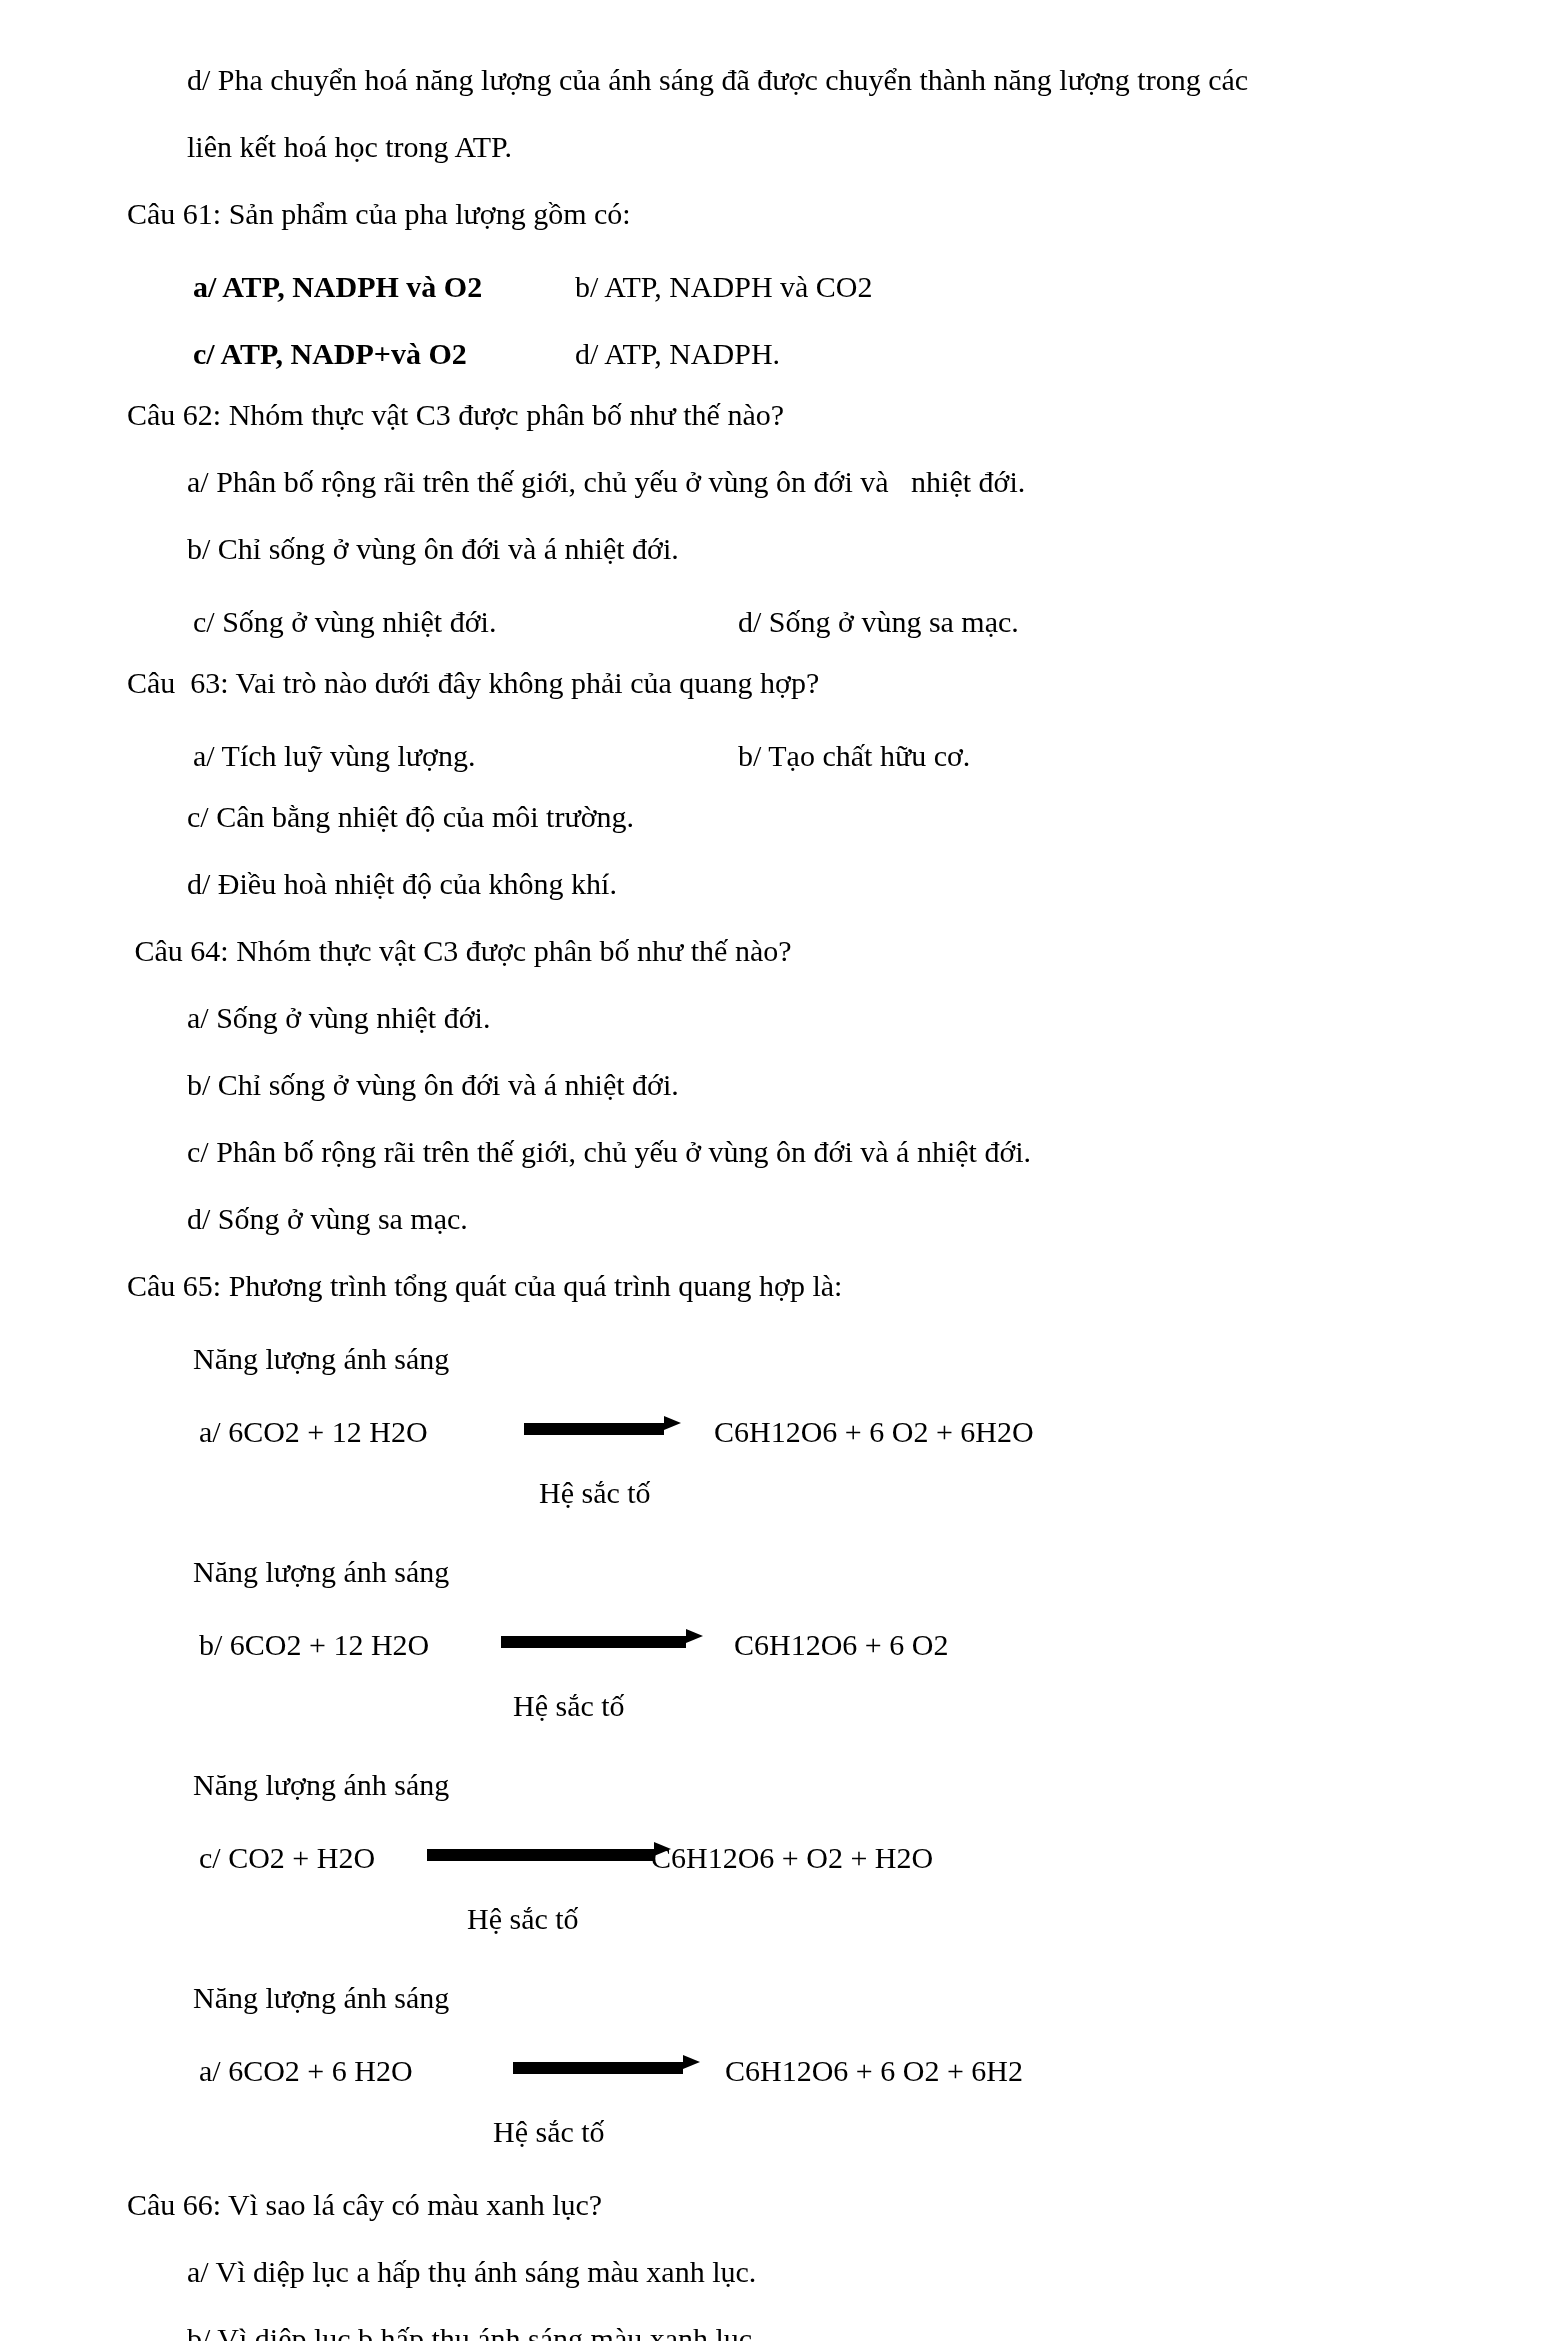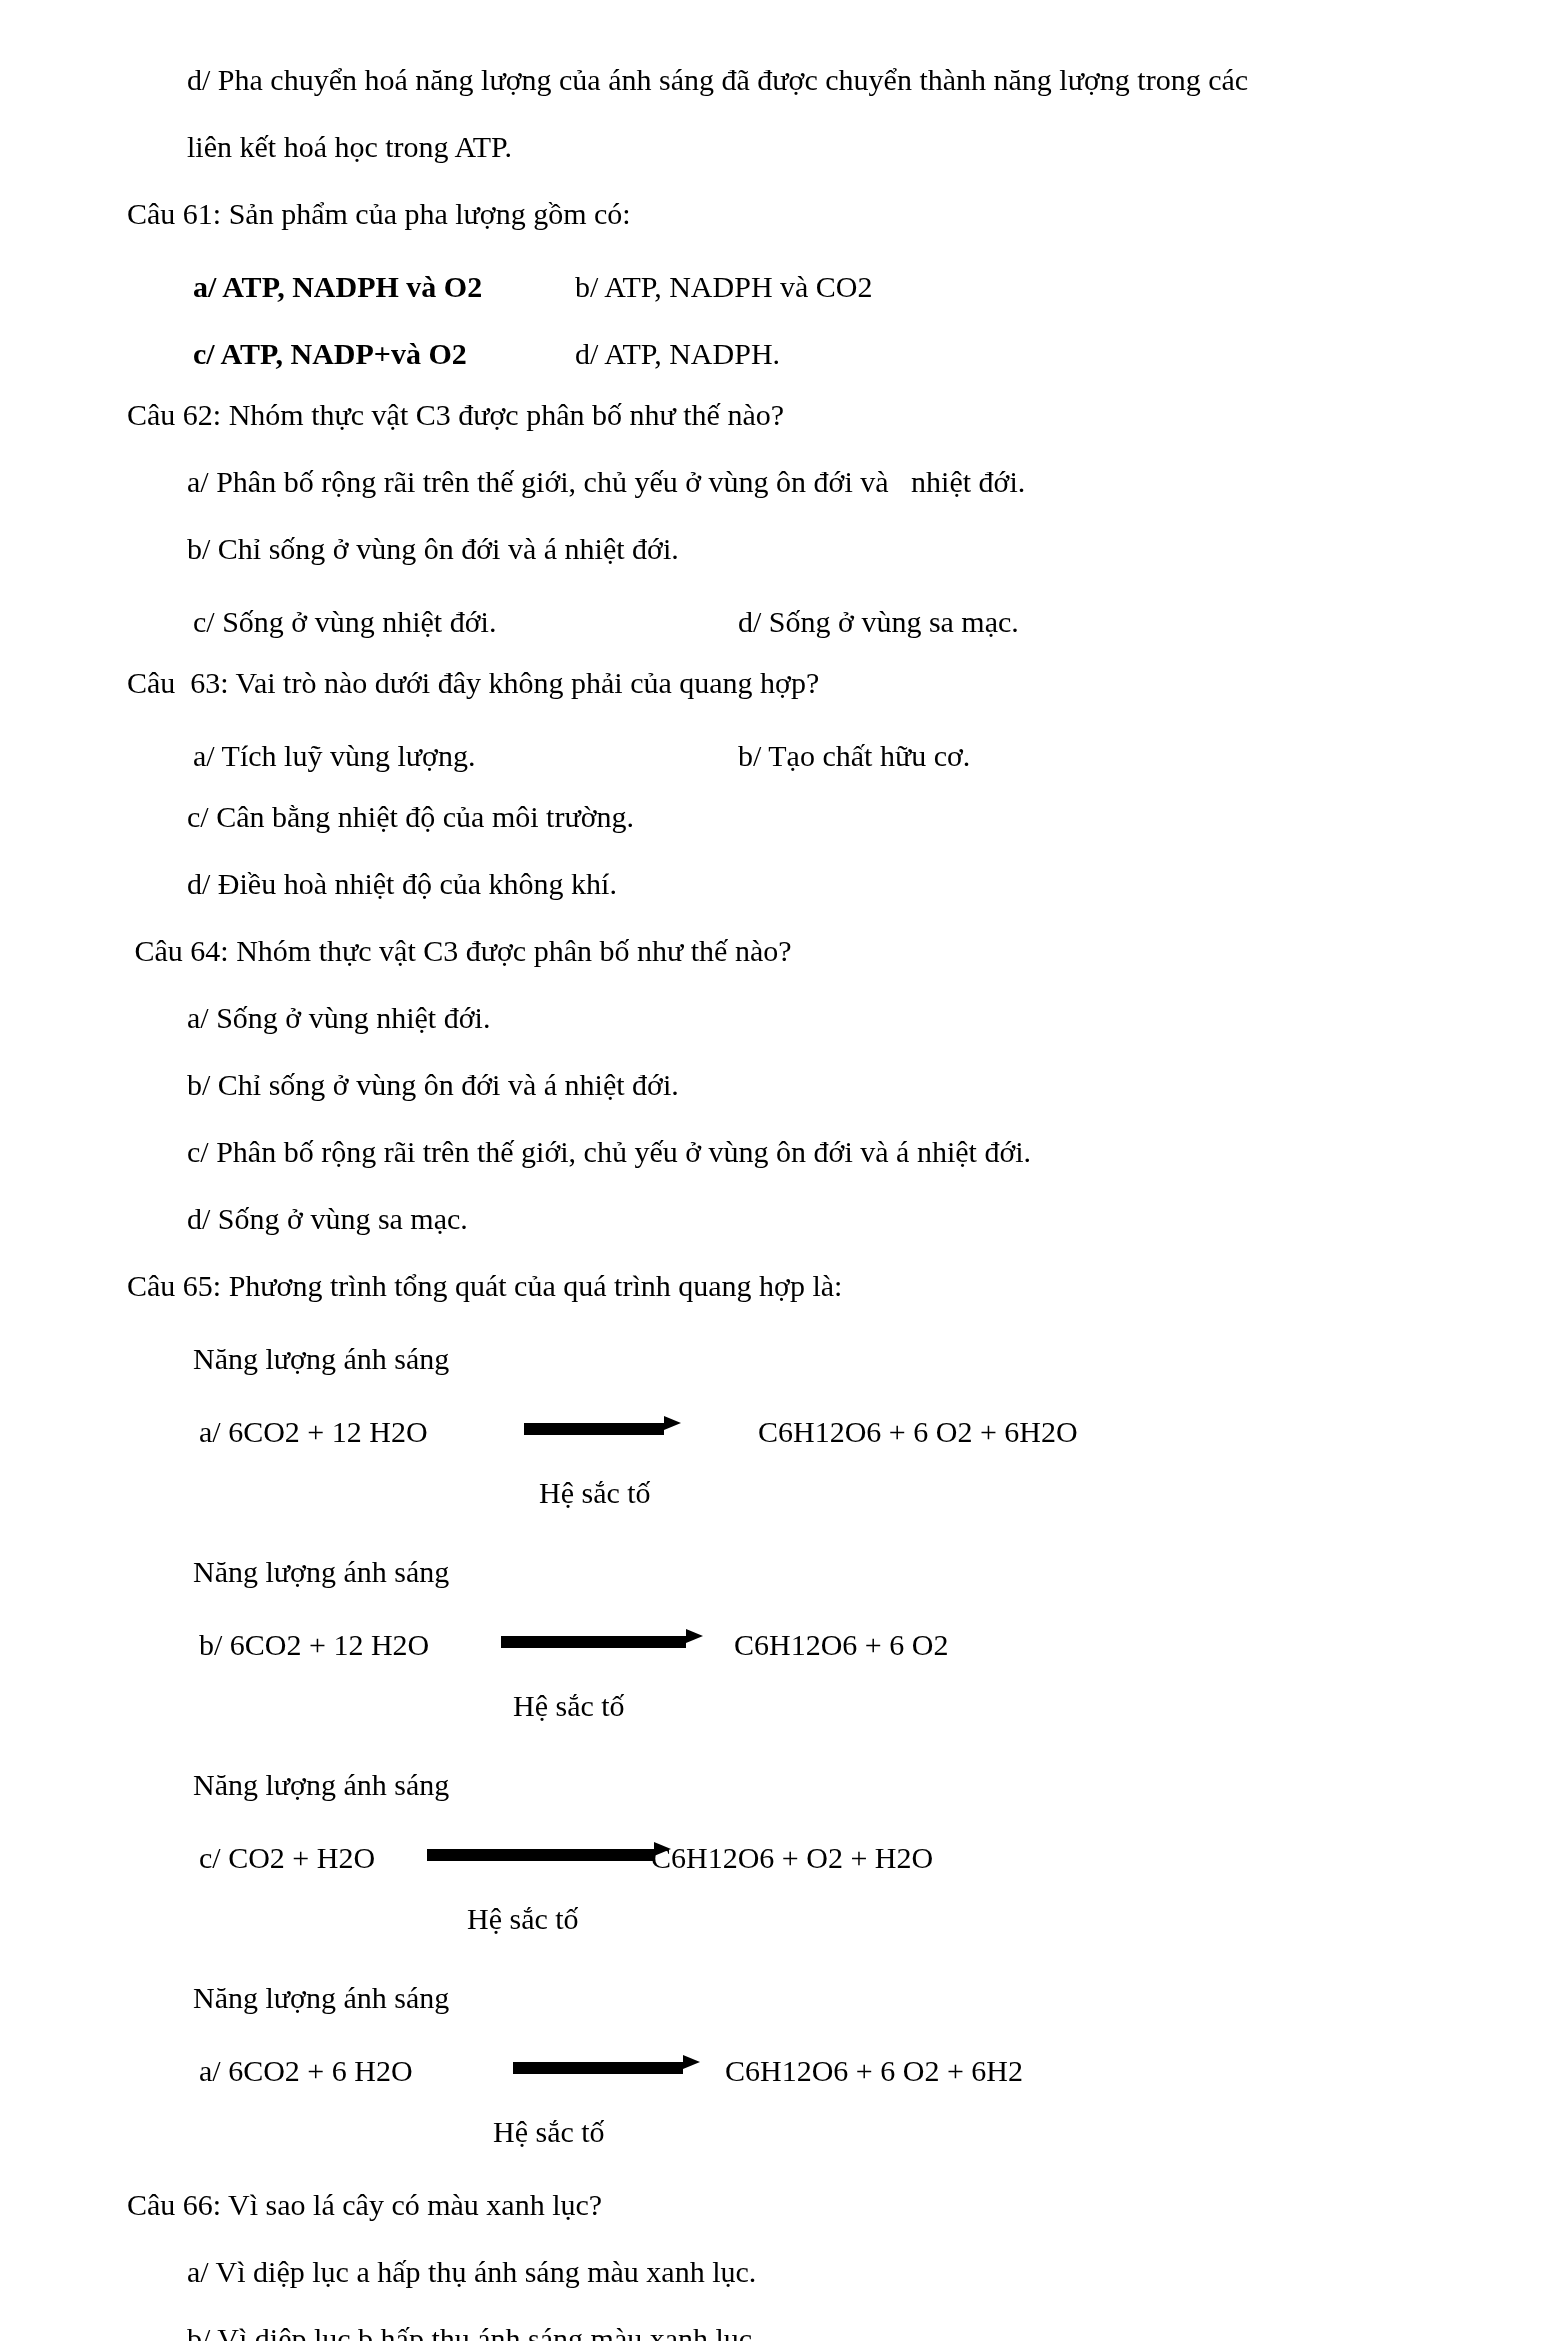--- a/index.html
+++ b/index.html
@@ -41,21 +41,21 @@
     content: "";
     position: absolute;
     right: -17px;
     top: -6.6px;
     width: 0; height: 0;
     border-left: 17px solid #000;
     border-top: 7.3px solid transparent;
     border-bottom: 7.3px solid transparent;
   }
   .eq-1 .eq-arrow  { left: 500px; width: 140px; }
-  .eq-1 .eq-result { left: 728px; text-align: center; }
+  .eq-1 .eq-result { left: 684px; text-align: center; }
   .eq-1 .eq-below  { padding-left: 515px; }
 
   .eq-2 .eq-arrow  { left: 477px; width: 185px; }
   .eq-2 .eq-result { left: 704px; }
   .eq-2 .eq-below  { padding-left: 489px; }
 
   .eq-3 .eq-arrow  { left: 403px; width: 227px; }
   .eq-3 .eq-result { left: 621px; }
   .eq-3 .eq-below  { padding-left: 443px; }
 

